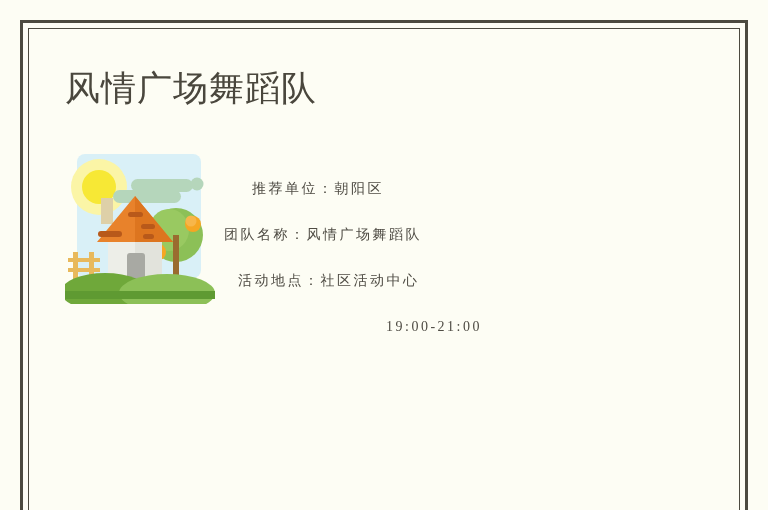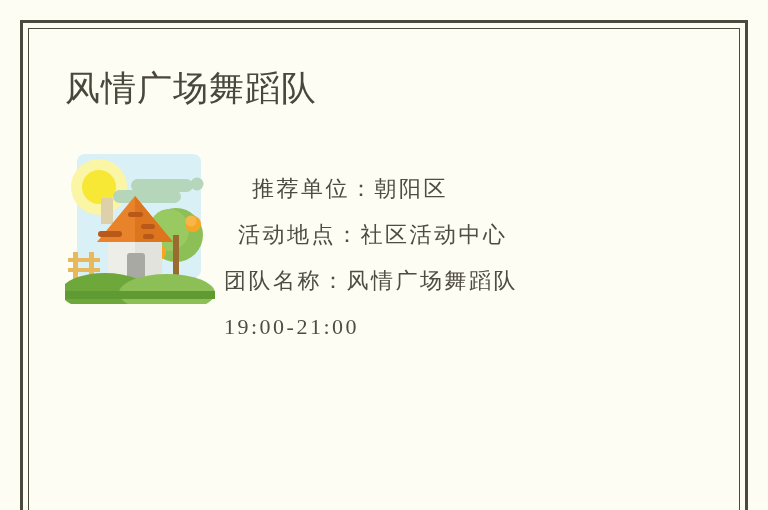--- a/index.html
+++ b/index.html
@@ -67,31 +67,31 @@
 
   .details {
     position: absolute;
     left: 195px;
     top: 22px;
     width: 420px;
     color: #55524a;
   }
   .detail-line {
     font-family: "Liberation Serif", serif;
-    font-size: 22px;
+    font-size: 14px;
     line-height: 46px;
     letter-spacing: 2.5px;
     white-space: nowrap;
     color: #4f4c44;
   }
   .dl-1 { padding-left: 28px; }
   .dl-2 { padding-left: 0px; }
   .dl-3 { padding-left: 14px; }
   .dl-4 { padding-left: 18px; }
-  .dl-5 { padding-left: 0px; }
+  .dl-5 { padding-left: 0px; text-align: center; }
 </style>
 </head>
 <body>
 
 <div class="card">
   <div class="card-inner">
 
     <div class="title">风情广场舞蹈队</div>
 
     <div class="body-area">
@@ -137,20 +137,20 @@
           <rect x="3" y="116" width="32" height="4" fill="#e8b95c"></rect>
 
           <ellipse cx="40" cy="140" rx="44" ry="19" fill="#6fa83a"></ellipse>
           <ellipse cx="102" cy="141" rx="48" ry="19" fill="#8cc057"></ellipse>
           <rect x="0" y="139" width="150" height="8" fill="#5f9a32"></rect>
         </svg>
       </div>
 
       <div class="details">
         <div class="detail-line dl-1">推荐单位：朝阳区</div>
+        <div class="detail-line dl-2">团队名称：风情广场舞蹈队</div>
         <div class="detail-line dl-3">活动地点：社区活动中心</div>
-        <div class="detail-line dl-2">团队名称：风情广场舞蹈队</div>
         <div class="detail-line dl-5">19:00-21:00</div>
       </div>
 
     </div>
   </div>
 </div>
 
 </body></html>

